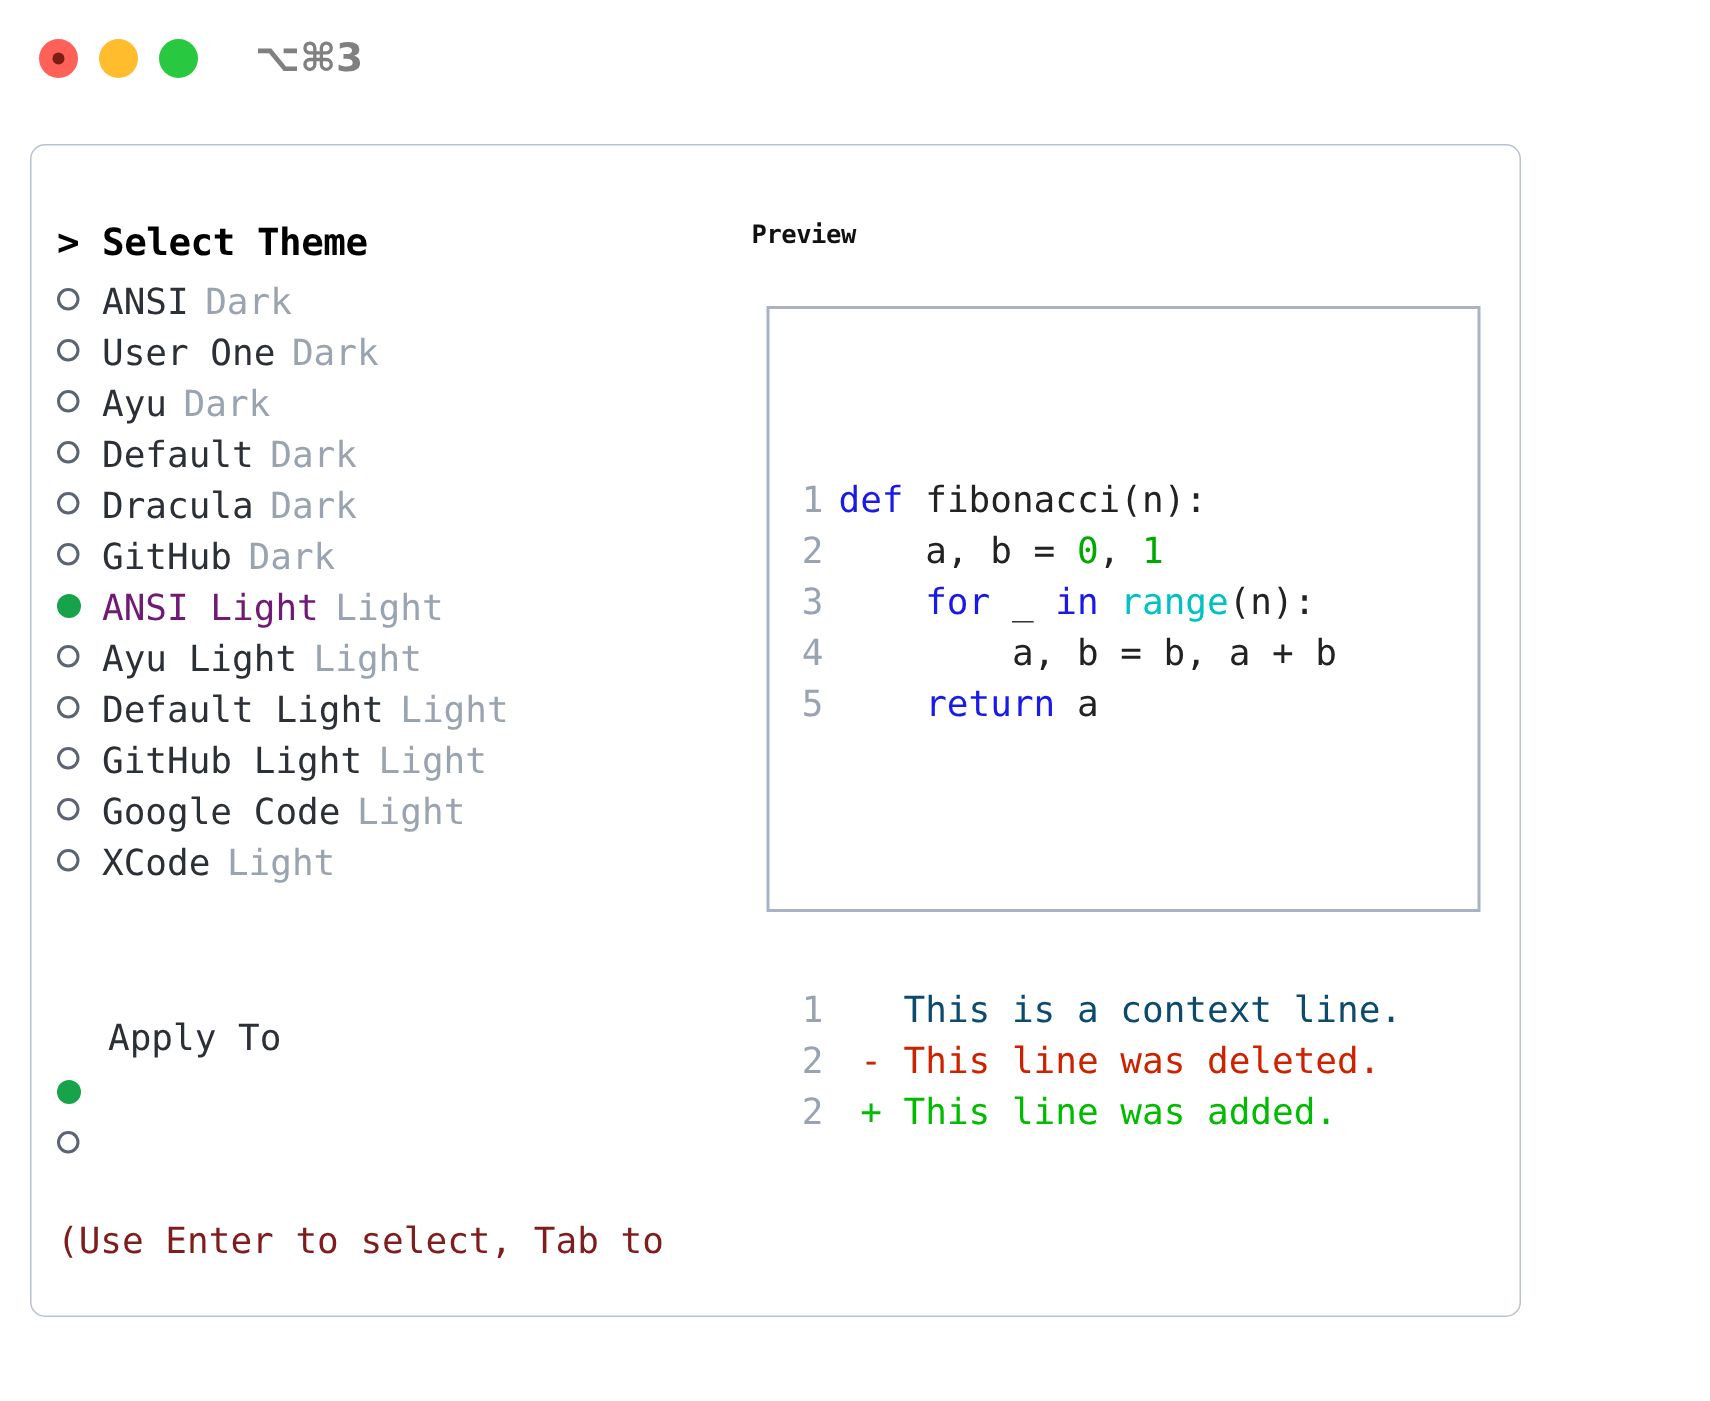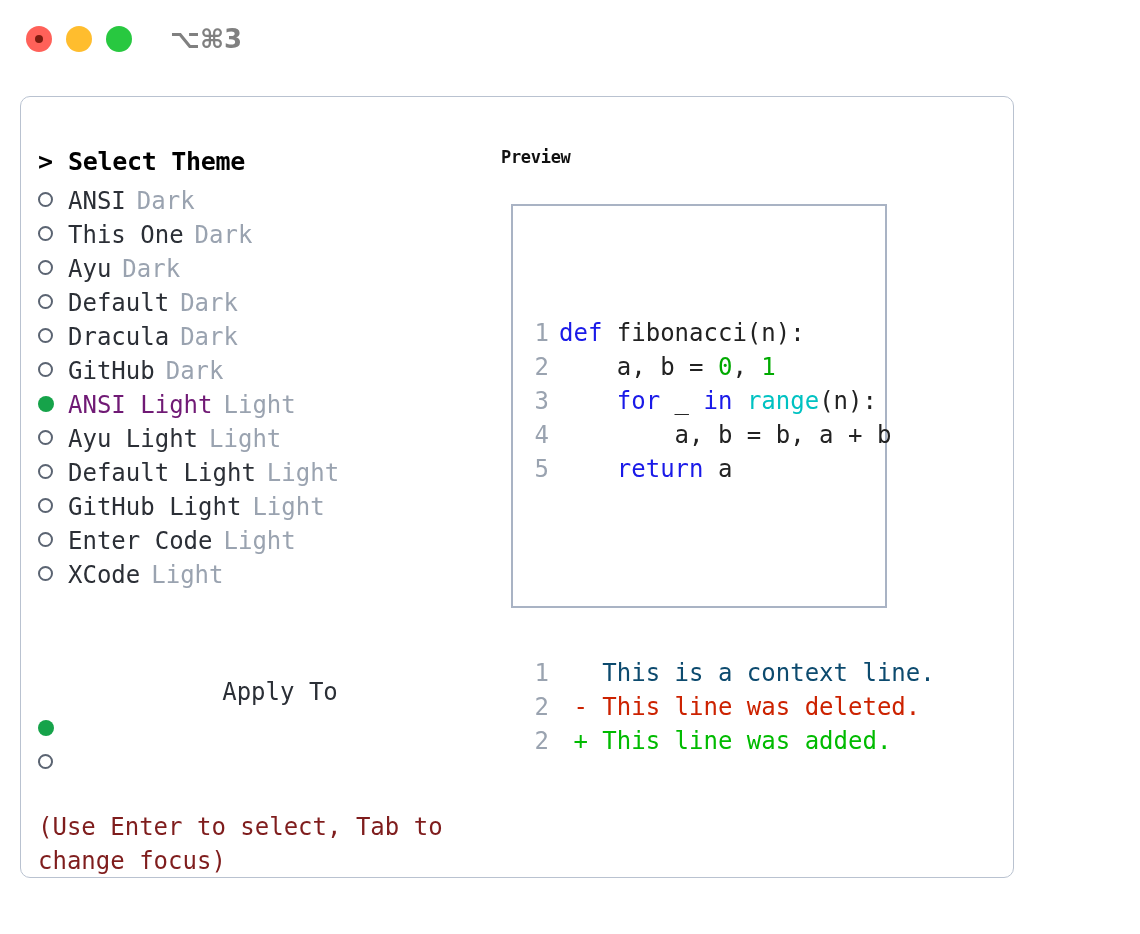--- a/index.html
+++ b/index.html
@@ -161,21 +161,20 @@
     left: 17px;
     top: 578px;
     width: 450px;
   }
   #applyto-title {
     margin-left: 34px;
     color: #2b2f36;
     font-size: 24px;
     height: 34px;
     line-height: 34px;
-    text-align: center;
   }
   .apply-label { color: #2b2f36; font-size: 24px; }
   .apply-label.selected { color: #16a34a; }
 
   
   #hint {
     position: absolute;
     left: 17px;
     top: 713px;
     width: 410px;
@@ -195,21 +194,21 @@
     color: #111111;
     font-size: 17px;
     font-weight: 700;
     letter-spacing: -0.3px;
     height: 34px;
   }
   #code-panel {
     position: absolute;
     left: 10px;
     top: 57px;
-    width: 376px;
+    width: 476px;
     height: 404px;
     border: 2px solid #a9b3c4;
     box-sizing: border-box;
     background: #ffffff;
   }
   #code-inner {
     position: absolute;
     left: 12px;
     top: 42px;
     font-size: 24px;
@@ -251,45 +250,44 @@
 
       <div id="leftcol">
 
         <div id="header-row">
           <span id="header-caret">&gt;</span>
           <span id="header-title">Select Theme</span>
         </div>
 
         <div id="theme-items">
             <div class="row"><span class="marker"><span class="bullet-empty"></span></span><span class="theme-name">ANSI</span><span class="theme-kind">Dark</span></div>
-            <div class="row"><span class="marker"><span class="bullet-empty"></span></span><span class="theme-name">This One</span><span class="theme-kind">Dark</span></div>
+            <div class="row"><span class="marker"><span class="bullet-empty"></span></span><span class="theme-name">User One</span><span class="theme-kind">Dark</span></div>
             <div class="row"><span class="marker"><span class="bullet-empty"></span></span><span class="theme-name">Ayu</span><span class="theme-kind">Dark</span></div>
             <div class="row"><span class="marker"><span class="bullet-empty"></span></span><span class="theme-name">Default</span><span class="theme-kind">Dark</span></div>
             <div class="row"><span class="marker"><span class="bullet-empty"></span></span><span class="theme-name">Dracula</span><span class="theme-kind">Dark</span></div>
             <div class="row"><span class="marker"><span class="bullet-empty"></span></span><span class="theme-name">GitHub</span><span class="theme-kind">Dark</span></div>
             <div class="row"><span class="marker"><span class="bullet-filled"></span></span><span class="theme-name selected">ANSI Light</span><span class="theme-kind">Light</span></div>
             <div class="row"><span class="marker"><span class="bullet-empty"></span></span><span class="theme-name">Ayu Light</span><span class="theme-kind">Light</span></div>
             <div class="row"><span class="marker"><span class="bullet-empty"></span></span><span class="theme-name">Default Light</span><span class="theme-kind">Light</span></div>
             <div class="row"><span class="marker"><span class="bullet-empty"></span></span><span class="theme-name">GitHub Light</span><span class="theme-kind">Light</span></div>
-            <div class="row"><span class="marker"><span class="bullet-empty"></span></span><span class="theme-name">Enter Code</span><span class="theme-kind">Light</span></div>
+            <div class="row"><span class="marker"><span class="bullet-empty"></span></span><span class="theme-name">Google Code</span><span class="theme-kind">Light</span></div>
             <div class="row"><span class="marker"><span class="bullet-empty"></span></span><span class="theme-name">XCode</span><span class="theme-kind">Light</span></div>
           </div>
       </div>
 
       <div id="applyto">
         <div id="applyto-title">Apply To</div>
         <div id="applyto-items">
             <div class="row"><span class="marker"><span class="bullet-filled"></span></span></div>
             <div class="row"><span class="marker"><span class="bullet-empty"></span></span></div>
           </div>
       </div>
 
       <div id="hint">
         <div>(Use Enter to select, Tab to</div>
-        <div>change focus)</div>
       </div>
 
       <div id="rightcol">
         <div id="preview-title">Preview</div>
 
         <div id="code-panel">
           <div id="code-inner">
             <div id="code-block"><div class="cline"><span class="gutter">1</span><span class="tok-kw">def</span><span class="tok-txt"> </span><span class="tok-txt">fibonacci(n):</span></div><div class="cline"><span class="gutter">2</span><span class="tok-txt">    a, b = </span><span class="tok-num">0</span><span class="tok-txt">, </span><span class="tok-num">1</span></div><div class="cline"><span class="gutter">3</span><span class="tok-txt">    </span><span class="tok-kw">for</span><span class="tok-txt"> _ </span><span class="tok-kw">in</span><span class="tok-txt"> </span><span class="tok-fn">range</span><span class="tok-txt">(n):</span></div><div class="cline"><span class="gutter">4</span><span class="tok-txt">        a, b = b, a + b</span></div><div class="cline"><span class="gutter">5</span><span class="tok-txt">    </span><span class="tok-kw">return</span><span class="tok-txt"> a</span></div></div>
             <div class="blank-line"></div>
             <div id="diff-block"><div class="cline"><span class="gutter">1</span><span class="tok-ctx">   </span><span class="tok-ctx">This is a context line.</span></div><div class="cline"><span class="gutter">2</span><span class="tok-del"> - </span><span class="tok-del">This line was deleted.</span></div><div class="cline"><span class="gutter">2</span><span class="tok-add"> + </span><span class="tok-add">This line was added.</span></div></div>

